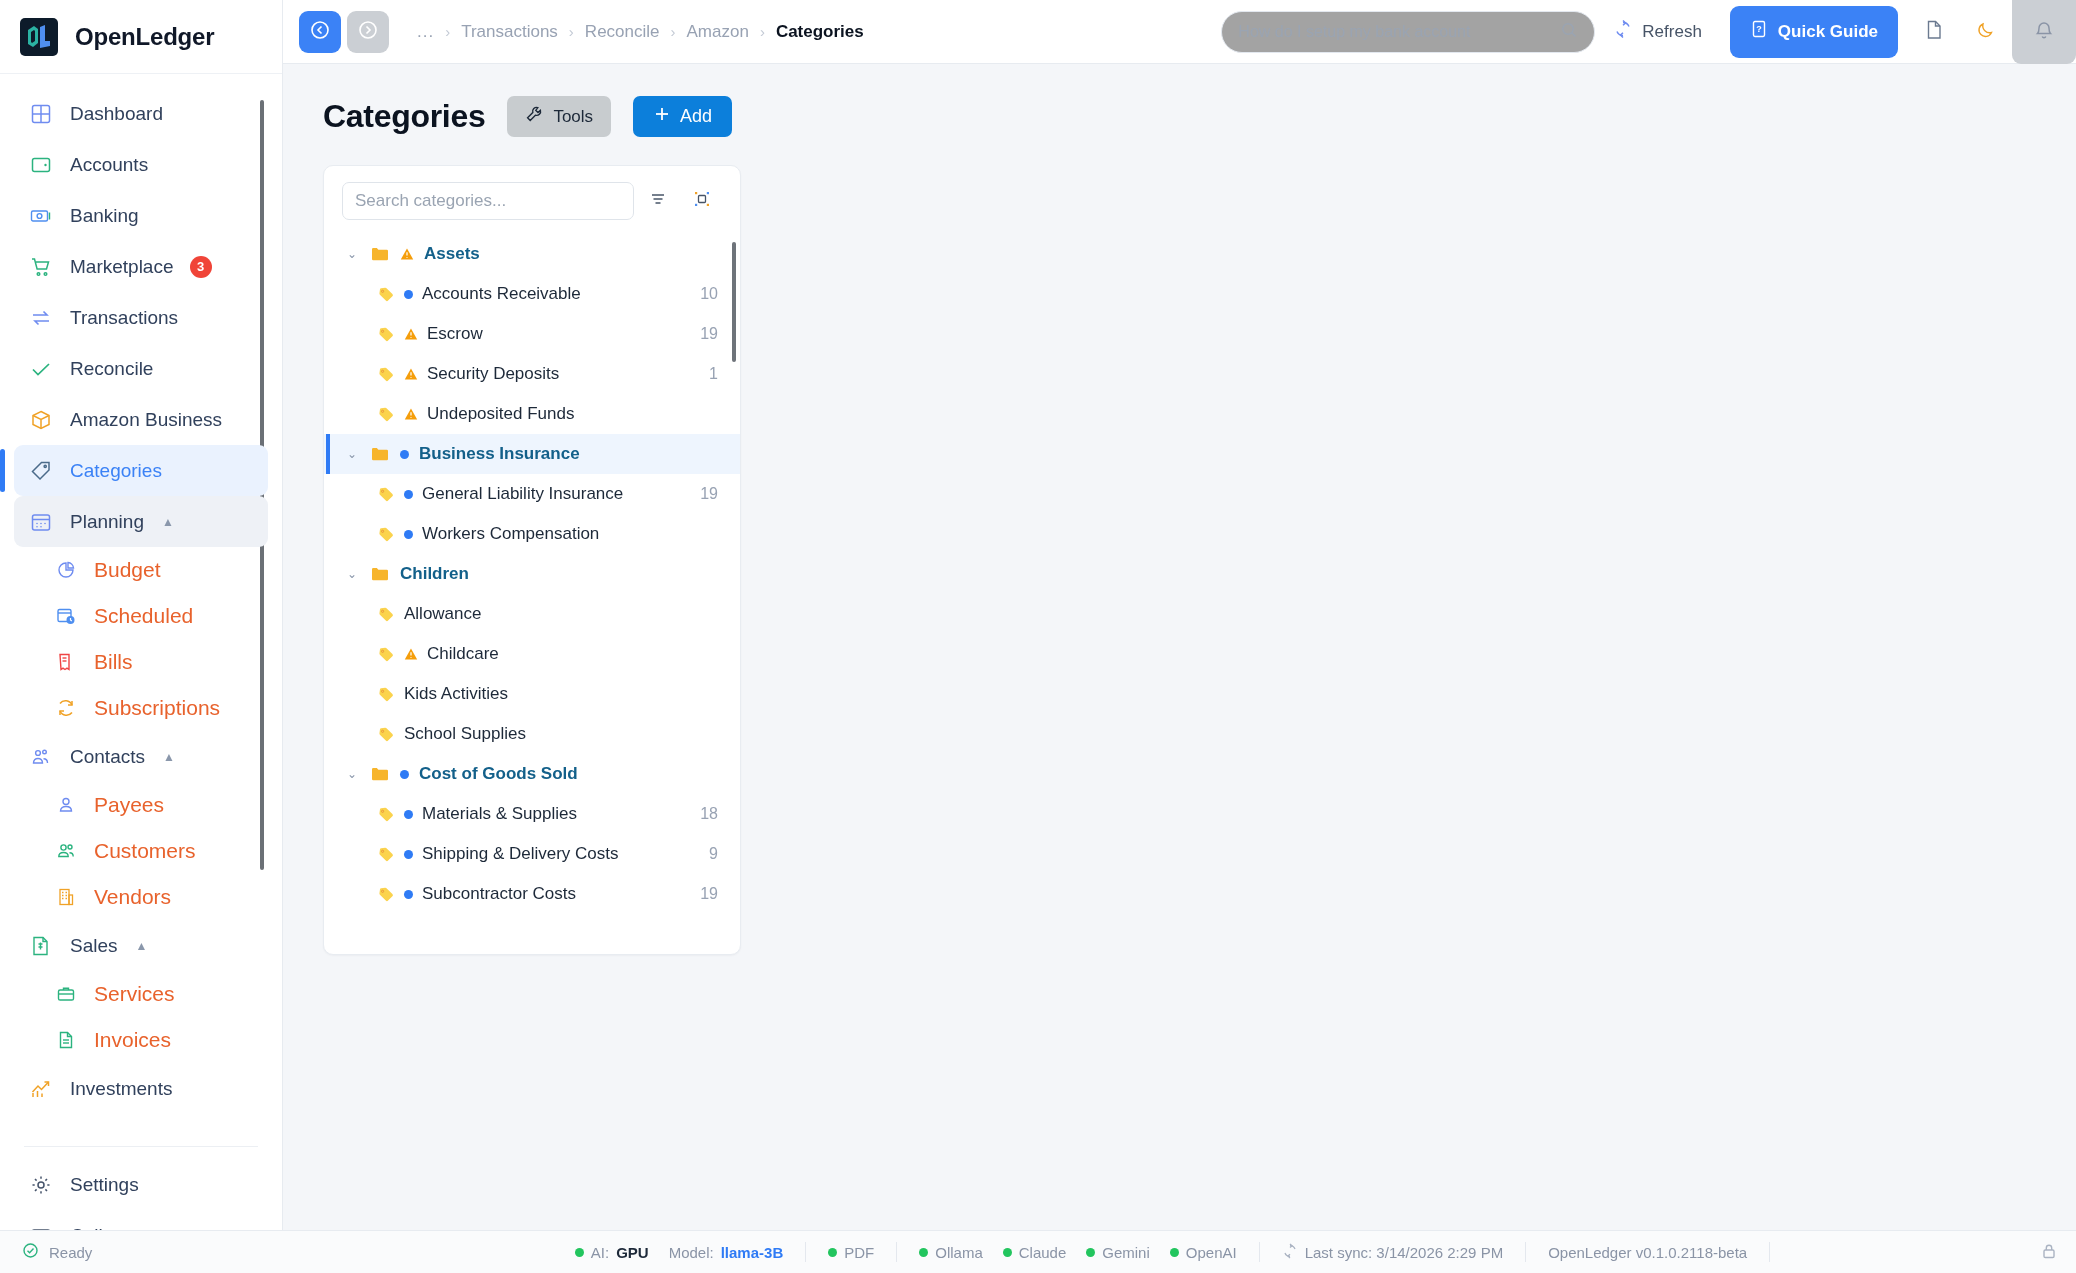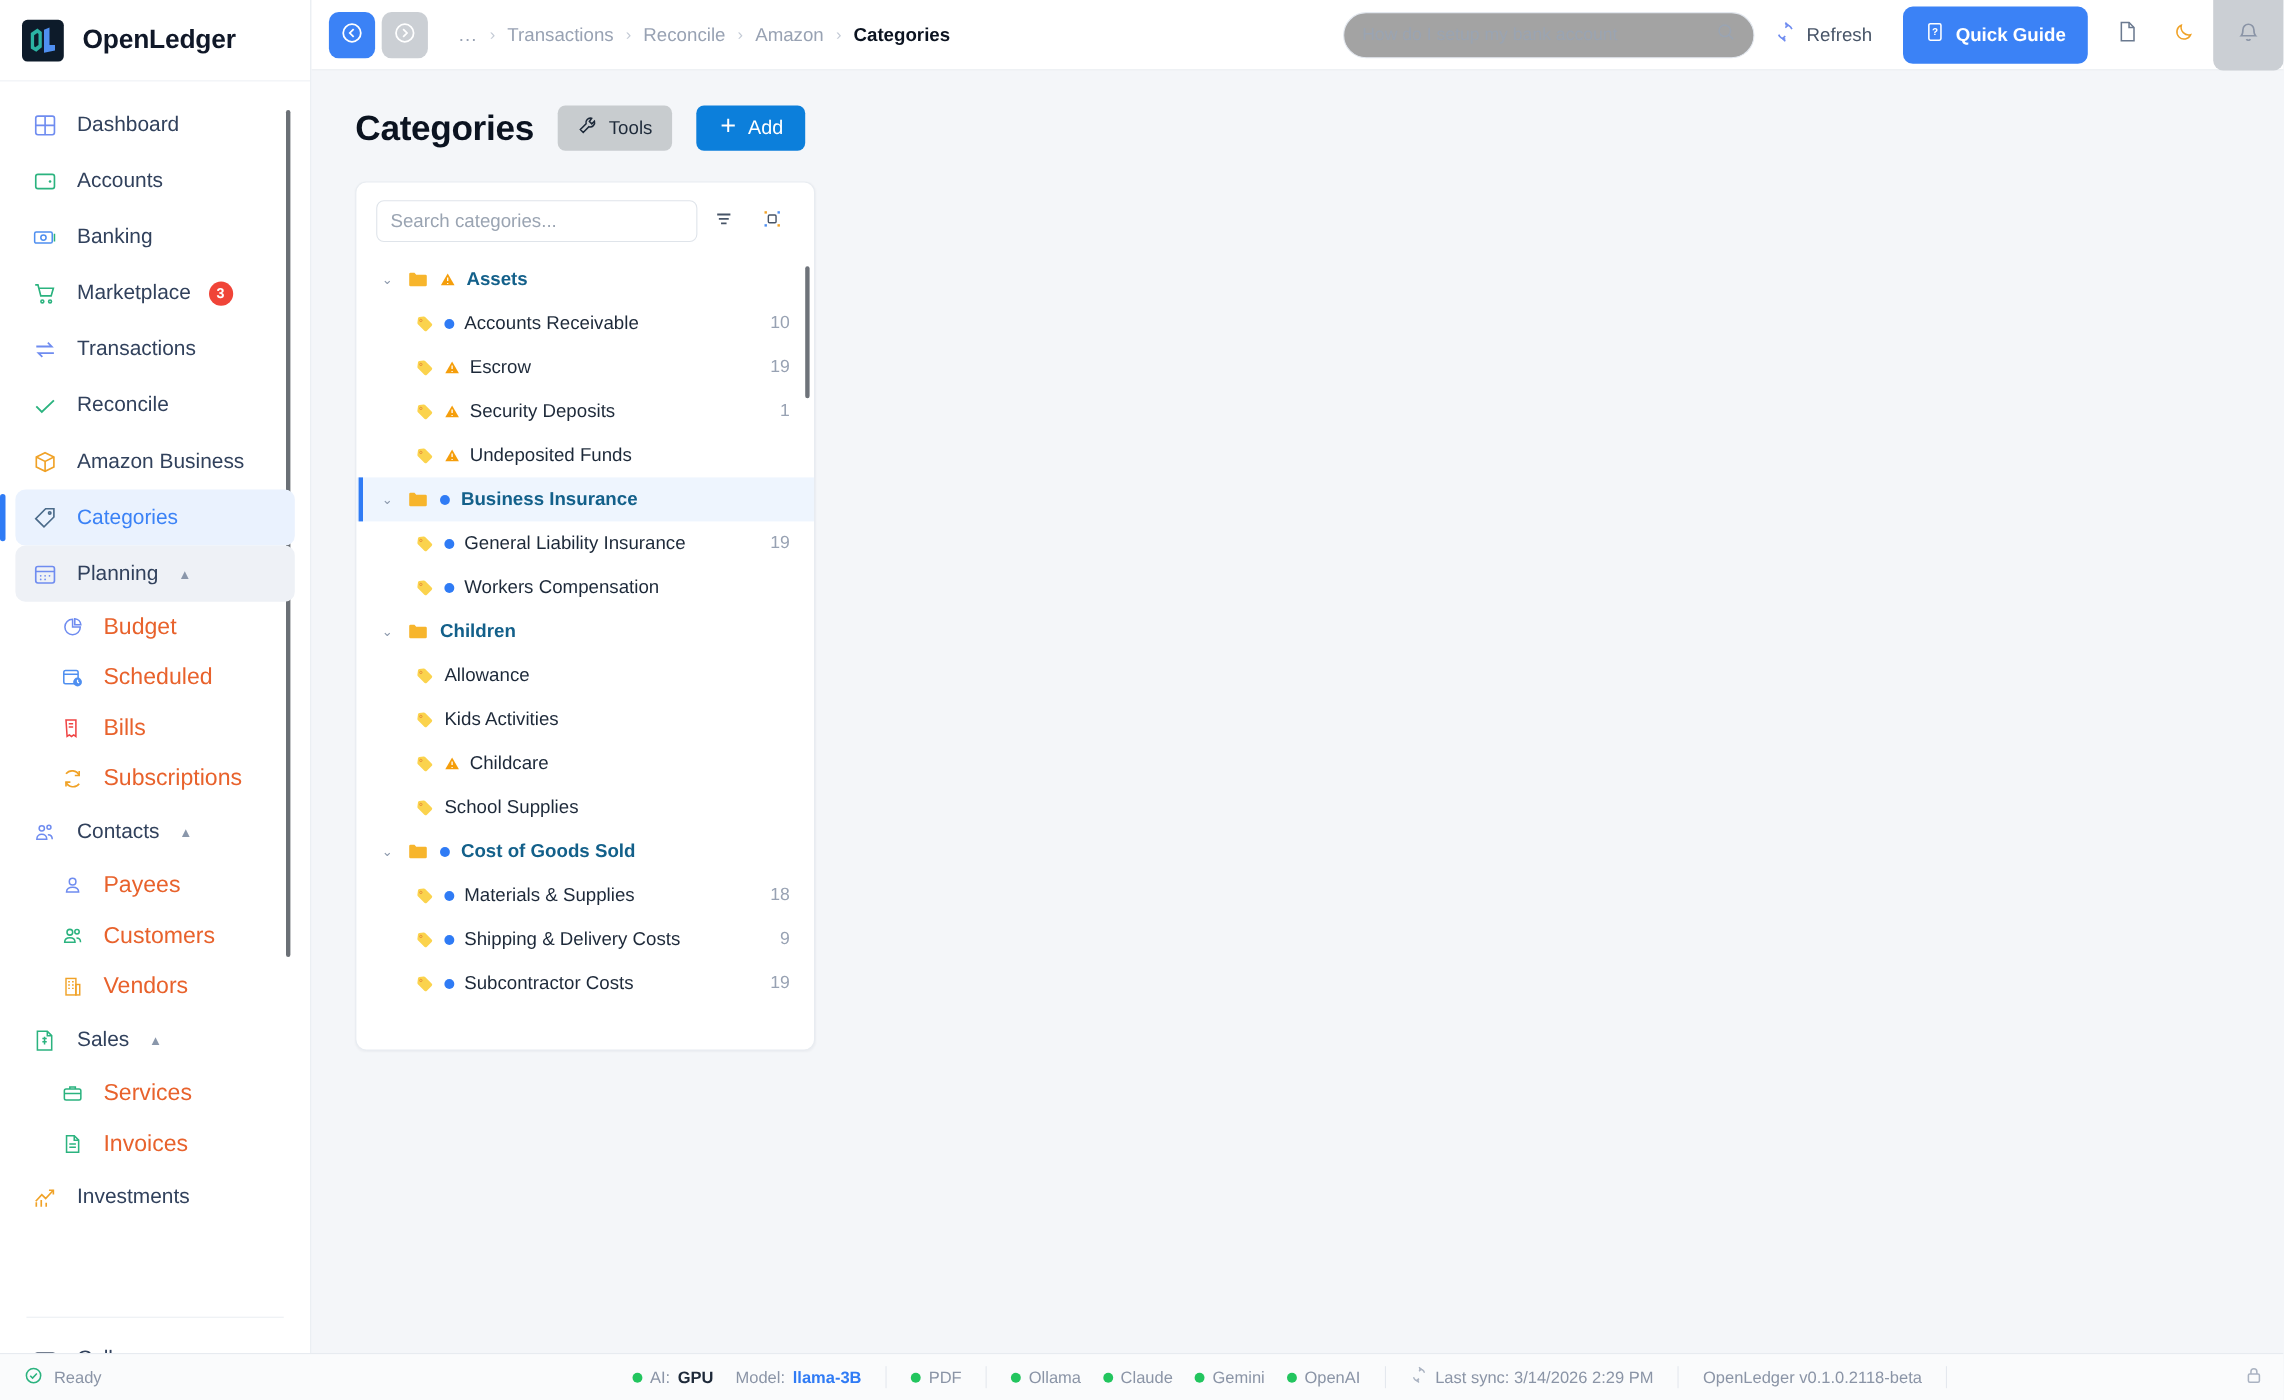--- a/index.html
+++ b/index.html
@@ -432,20 +432,29 @@
               <line x1="7.5" y1="19" x2="7.5" y2="13"></line>
               <line x1="12" y1="19" x2="12" y2="15.5"></line>
           </svg>
         </span>
         <span>Investments</span>
       </div>
     </nav>
 
     <div class="nav-bottom">
       <div class="nav-divider"></div>
+      <div class="nav-item">
+        <span class="ico">
+          <svg width="22" height="22" viewBox="0 0 22 22" fill="none" stroke="#46546b" stroke-width="1.5">
+            <circle cx="11" cy="11" r="3"></circle>
+            <path d="M11 2.5v2.2M11 17.3v2.2M2.5 11h2.2M17.3 11h2.2M5 5l1.6 1.6M15.4 15.4 17 17M17 5l-1.6 1.6M6.6 15.4 5 17"></path>
+          </svg>
+        </span>
+        <span>Settings</span>
+      </div>
       <div class="nav-item">
         <span class="ico">
           <svg width="22" height="22" viewBox="0 0 22 22" fill="none" stroke="#46546b" stroke-width="1.5">
             <rect x="2.5" y="5" width="17" height="12" rx="1.5"></rect>
               <line x1="7" y1="5" x2="7" y2="17"></line>
               <path d="M16 11h-4.5M13.5 9l-2 2 2 2"></path>
           </svg>
         </span>
         <span>Collapse</span>
       </div>
@@ -712,36 +721,36 @@
               </span>
               <span class="l-label">Allowance</span>
             </div>
             <div class="row leaf">
               <span style="display: flex;">
                 <svg width="19" height="19" viewBox="0 0 19 19">
                   <path d="M10.5 3.2 16.4 9a1.6 1.6 0 0 1 0 2.3l-4.3 4.3a1.6 1.6 0 0 1-2.3 0L3.9 9.7a1.6 1.6 0 0 1-.45-1.35l.55-4a1.3 1.3 0 0 1 1.1-1.1l4-.55a1.6 1.6 0 0 1 1.4.5z" fill="#fbd34d"></path>
                   <circle cx="6.6" cy="6.3" r="1.1" fill="none" stroke="#e8913a" stroke-width="0.9"></circle>
                 </svg>
               </span>
-              <span class="l-label">Kids Activities</span>
-            </div>
-            <div class="row leaf">
-              <span style="display: flex;">
-                <svg width="19" height="19" viewBox="0 0 19 19">
-                  <path d="M10.5 3.2 16.4 9a1.6 1.6 0 0 1 0 2.3l-4.3 4.3a1.6 1.6 0 0 1-2.3 0L3.9 9.7a1.6 1.6 0 0 1-.45-1.35l.55-4a1.3 1.3 0 0 1 1.1-1.1l4-.55a1.6 1.6 0 0 1 1.4.5z" fill="#fbd34d"></path>
-                  <circle cx="6.6" cy="6.3" r="1.1" fill="none" stroke="#e8913a" stroke-width="0.9"></circle>
-                </svg>
-              </span>
               <span class="warn">
                 <svg width="14" height="14" viewBox="0 0 14 14">
                   <path d="M7 1.6 13.2 12.4H0.8z" fill="#f59e0b"></path>
                   <path d="M7 5.3v3.2M7 10.2v.9" stroke="#ffffff" stroke-width="1.2" fill="none"></path>
                 </svg>
               </span>
               <span class="l-label">Childcare</span>
+            </div>
+            <div class="row leaf">
+              <span style="display: flex;">
+                <svg width="19" height="19" viewBox="0 0 19 19">
+                  <path d="M10.5 3.2 16.4 9a1.6 1.6 0 0 1 0 2.3l-4.3 4.3a1.6 1.6 0 0 1-2.3 0L3.9 9.7a1.6 1.6 0 0 1-.45-1.35l.55-4a1.3 1.3 0 0 1 1.1-1.1l4-.55a1.6 1.6 0 0 1 1.4.5z" fill="#fbd34d"></path>
+                  <circle cx="6.6" cy="6.3" r="1.1" fill="none" stroke="#e8913a" stroke-width="0.9"></circle>
+                </svg>
+              </span>
+              <span class="l-label">Kids Activities</span>
             </div>
             <div class="row leaf">
               <span style="display: flex;">
                 <svg width="19" height="19" viewBox="0 0 19 19">
                   <path d="M10.5 3.2 16.4 9a1.6 1.6 0 0 1 0 2.3l-4.3 4.3a1.6 1.6 0 0 1-2.3 0L3.9 9.7a1.6 1.6 0 0 1-.45-1.35l.55-4a1.3 1.3 0 0 1 1.1-1.1l4-.55a1.6 1.6 0 0 1 1.4.5z" fill="#fbd34d"></path>
                   <circle cx="6.6" cy="6.3" r="1.1" fill="none" stroke="#e8913a" stroke-width="0.9"></circle>
                 </svg>
               </span>
               <span class="l-label">School Supplies</span>
             </div>

